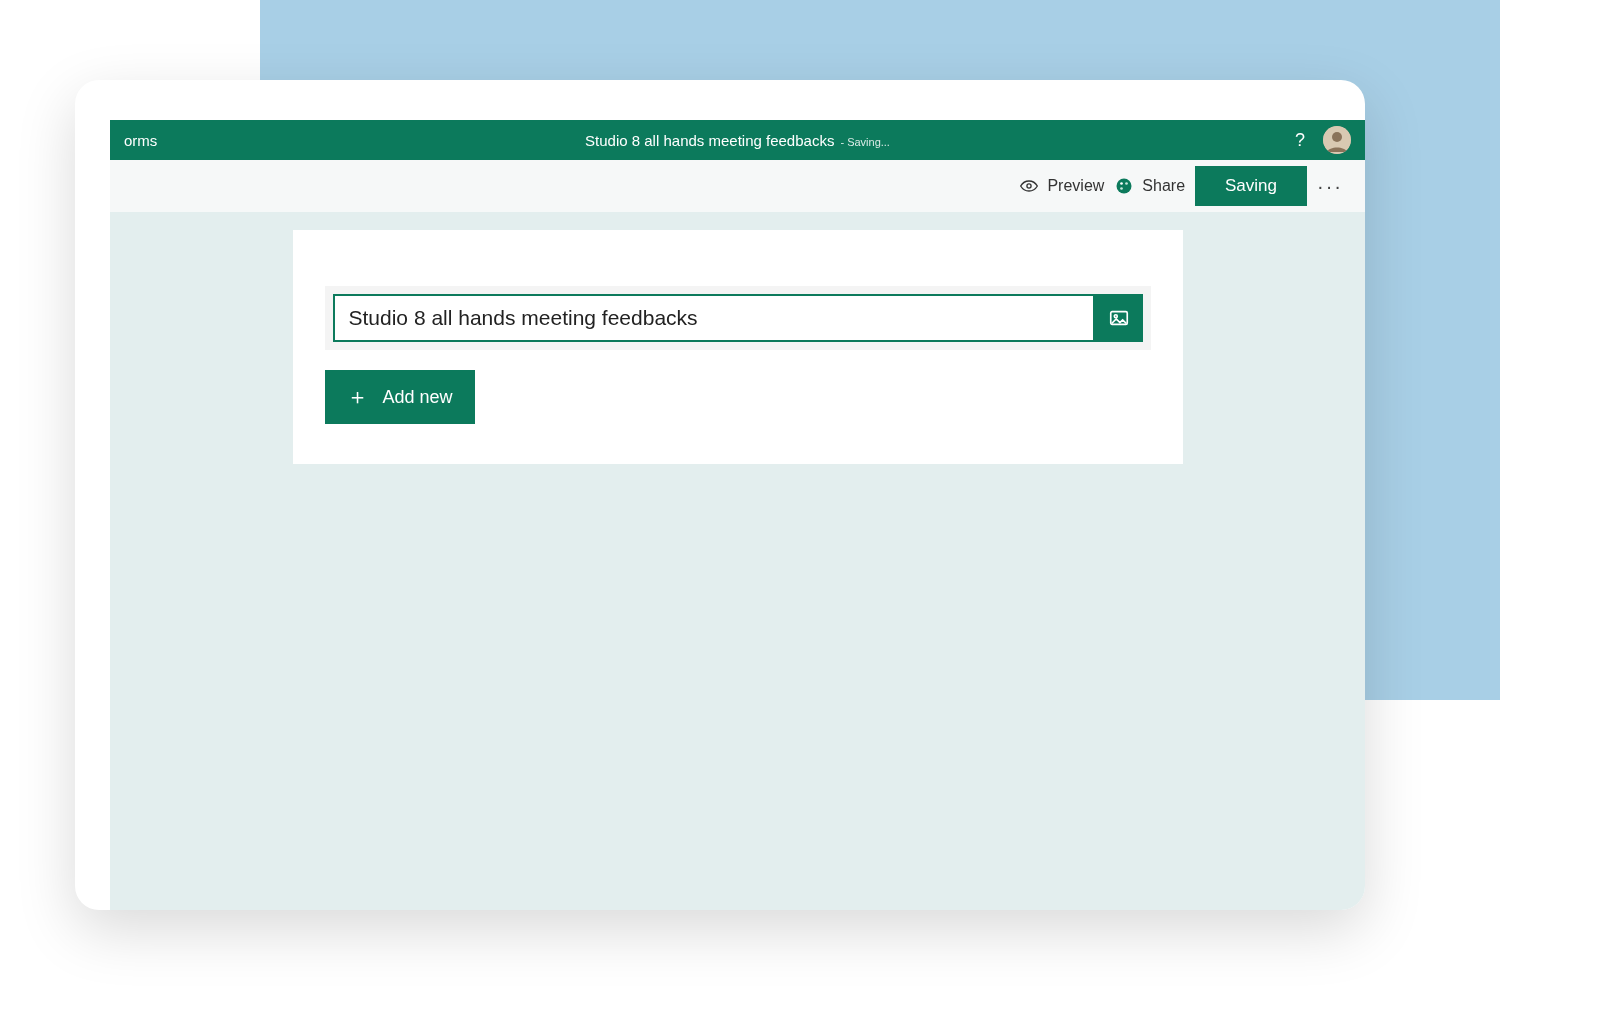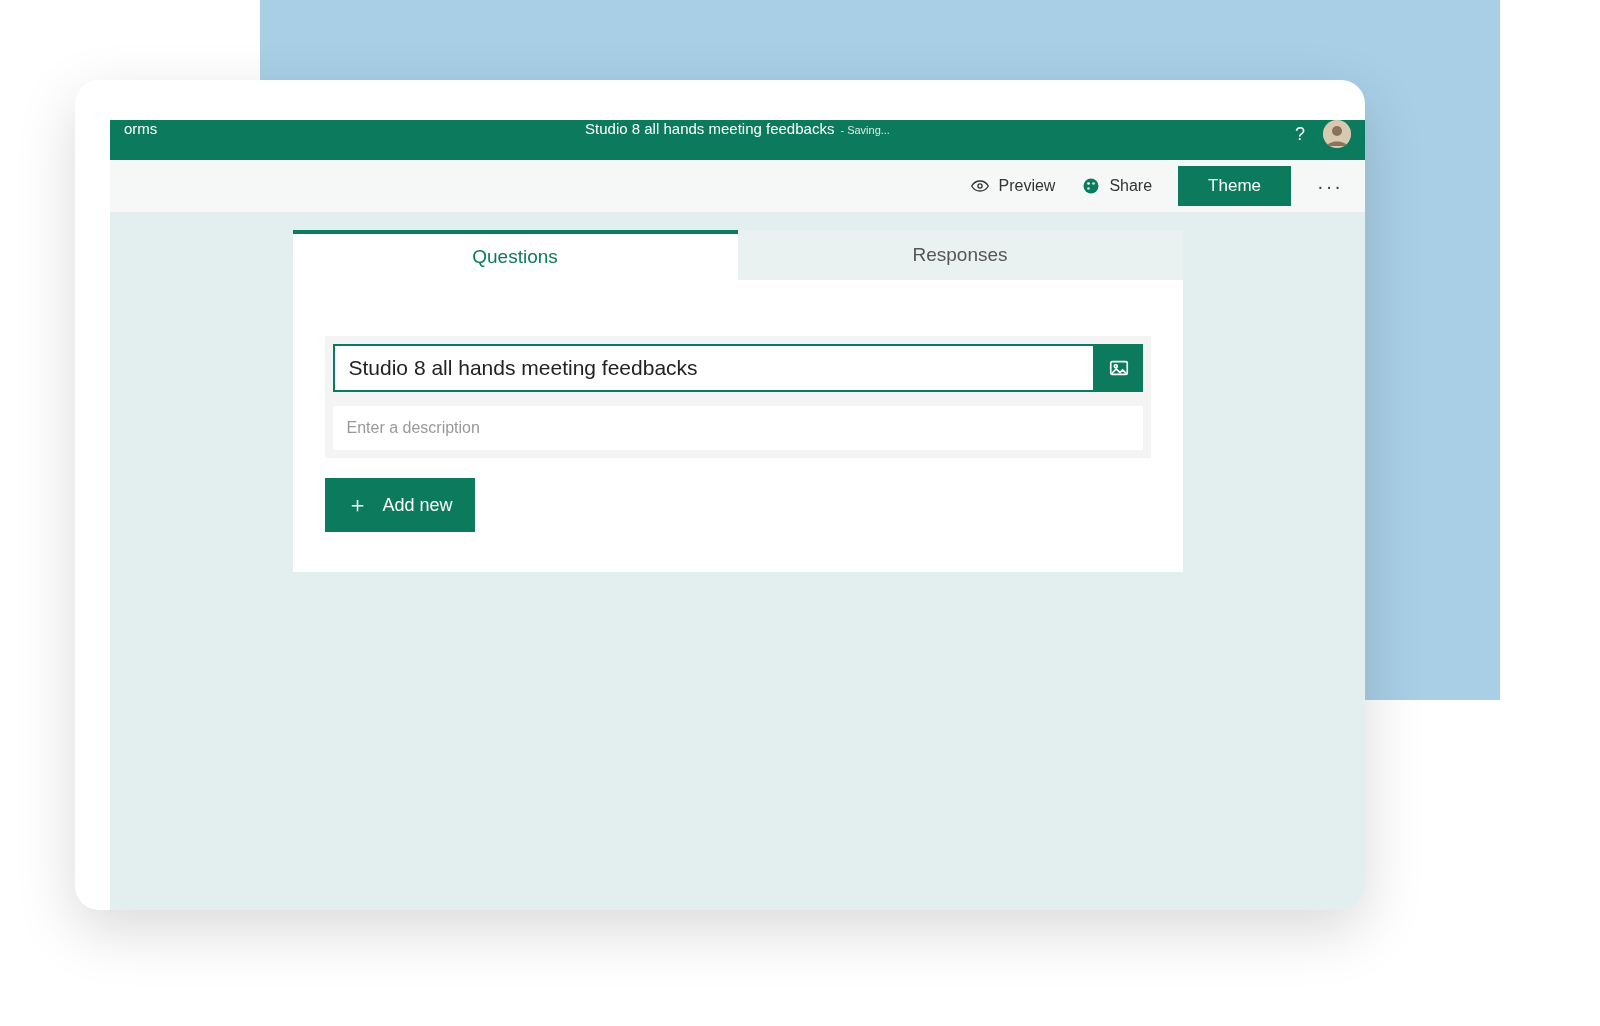--- a/index.html
+++ b/index.html
@@ -12,34 +12,34 @@
       position:absolute; top:80px; left:75px; width:1290px; height:830px;
       background:#fff; border-radius:24px; box-shadow:0 20px 60px rgba(0,0,0,.15);
       overflow:hidden;
     }
     .app {
       position:absolute; top:40px; left:35px; right:0; bottom:0;
       display:flex; flex-direction:column;
     }
     
     .topbar {
-      height:40px; background:#0c7a5c; color:#fff; display:flex; align-items:flex-start;
+      height:40px; background:#0c7a5c; color:#fff; display:flex; align-items:center;
       padding:0 14px; font-size:15px; position:relative;
     }
     .topbar-app { font-weight:400; }
     .topbar-title { position:absolute; left:50%; transform:translateX(-50%); display:flex; align-items:baseline; gap:6px; }
     .topbar-title .status { font-size:11px; opacity:.85; }
     .topbar-right { margin-left:auto; display:flex; align-items:center; gap:18px; }
     .help { font-size:18px; }
     .avatar { width:28px; height:28px; border-radius:50%; overflow:hidden; background:#c9b8a0; display:block; }
     .avatar svg { width:100%; height:100%; display:block; }
     
     .cmdbar {
       height:52px; background:#f6f8f8; display:flex; align-items:center; justify-content:flex-end;
-      padding:0 22px; gap:26px; color:#333; font-size:16px;
+      padding:0 22px; gap:10px; color:#333; font-size:16px;
     }
     .cmd-item { display:flex; align-items:center; gap:8px; cursor:pointer; }
     .cmd-item .ico { width:20px; height:20px; display:flex; align-items:center; justify-content:center; }
     .share-btn { background:#0c7a5c; color:#fff; padding:10px 30px; font-size:17px; cursor:pointer; }
     .more { font-size:20px; letter-spacing:2px; color:#444; cursor:pointer; }
     
     .body { flex:1; background:#e3eeee; padding:18px 0 0; display:flex; justify-content:center; overflow:auto; }
     .panel { width:890px; }
     
     .tabs { display:flex; height:50px; }
@@ -111,48 +111,39 @@
           <svg viewBox="0 0 24 24" width="20" height="20">
             <circle cx="12" cy="12" r="9" fill="#0c7a5c"></circle>
             <circle cx="9" cy="9" r="1.6" fill="#fff"></circle>
             <circle cx="15" cy="9" r="1.6" fill="#c7e7dc"></circle>
             <circle cx="9" cy="15" r="1.6" fill="#c7e7dc"></circle>
           </svg>
         </span>
         <span>Share</span>
       </div>
       <div class="share-btn">
-        <span>Theme</span>
+        <span>Saving</span>
       </div>
       <span class="more">···</span>
     </div>
 
     <div class="body">
       <div class="panel">
-        <div class="tabs">
-          <div class="tab active">
-            <span>Questions</span>
-          </div>
-          <div class="tab">
-            <span>Responses</span>
-          </div>
-        </div>
         <div class="panel-body">
           <div class="title-block">
             <div class="title-row">
               <input class="title-input" value="Studio 8 all hands meeting feedbacks" style="">
               <button class="img-btn">
                 <svg viewBox="0 0 24 24" width="22" height="22" fill="none" stroke="#fff" stroke-width="1.8">
                   <rect x="3" y="5" width="18" height="14" rx="1.5"></rect>
                   <circle cx="8.5" cy="10" r="1.6"></circle>
                   <path d="M4 18l5-5 4 4 3-3 4 4"></path>
                 </svg>
               </button>
             </div>
-            <input class="desc-input" placeholder="Enter a description" style="">
           </div>
           <button class="add-new">
             <span class="plus">＋</span>
             <span>Add new</span>
           </button>
         </div>
       </div>
     </div>
 
   </div>

